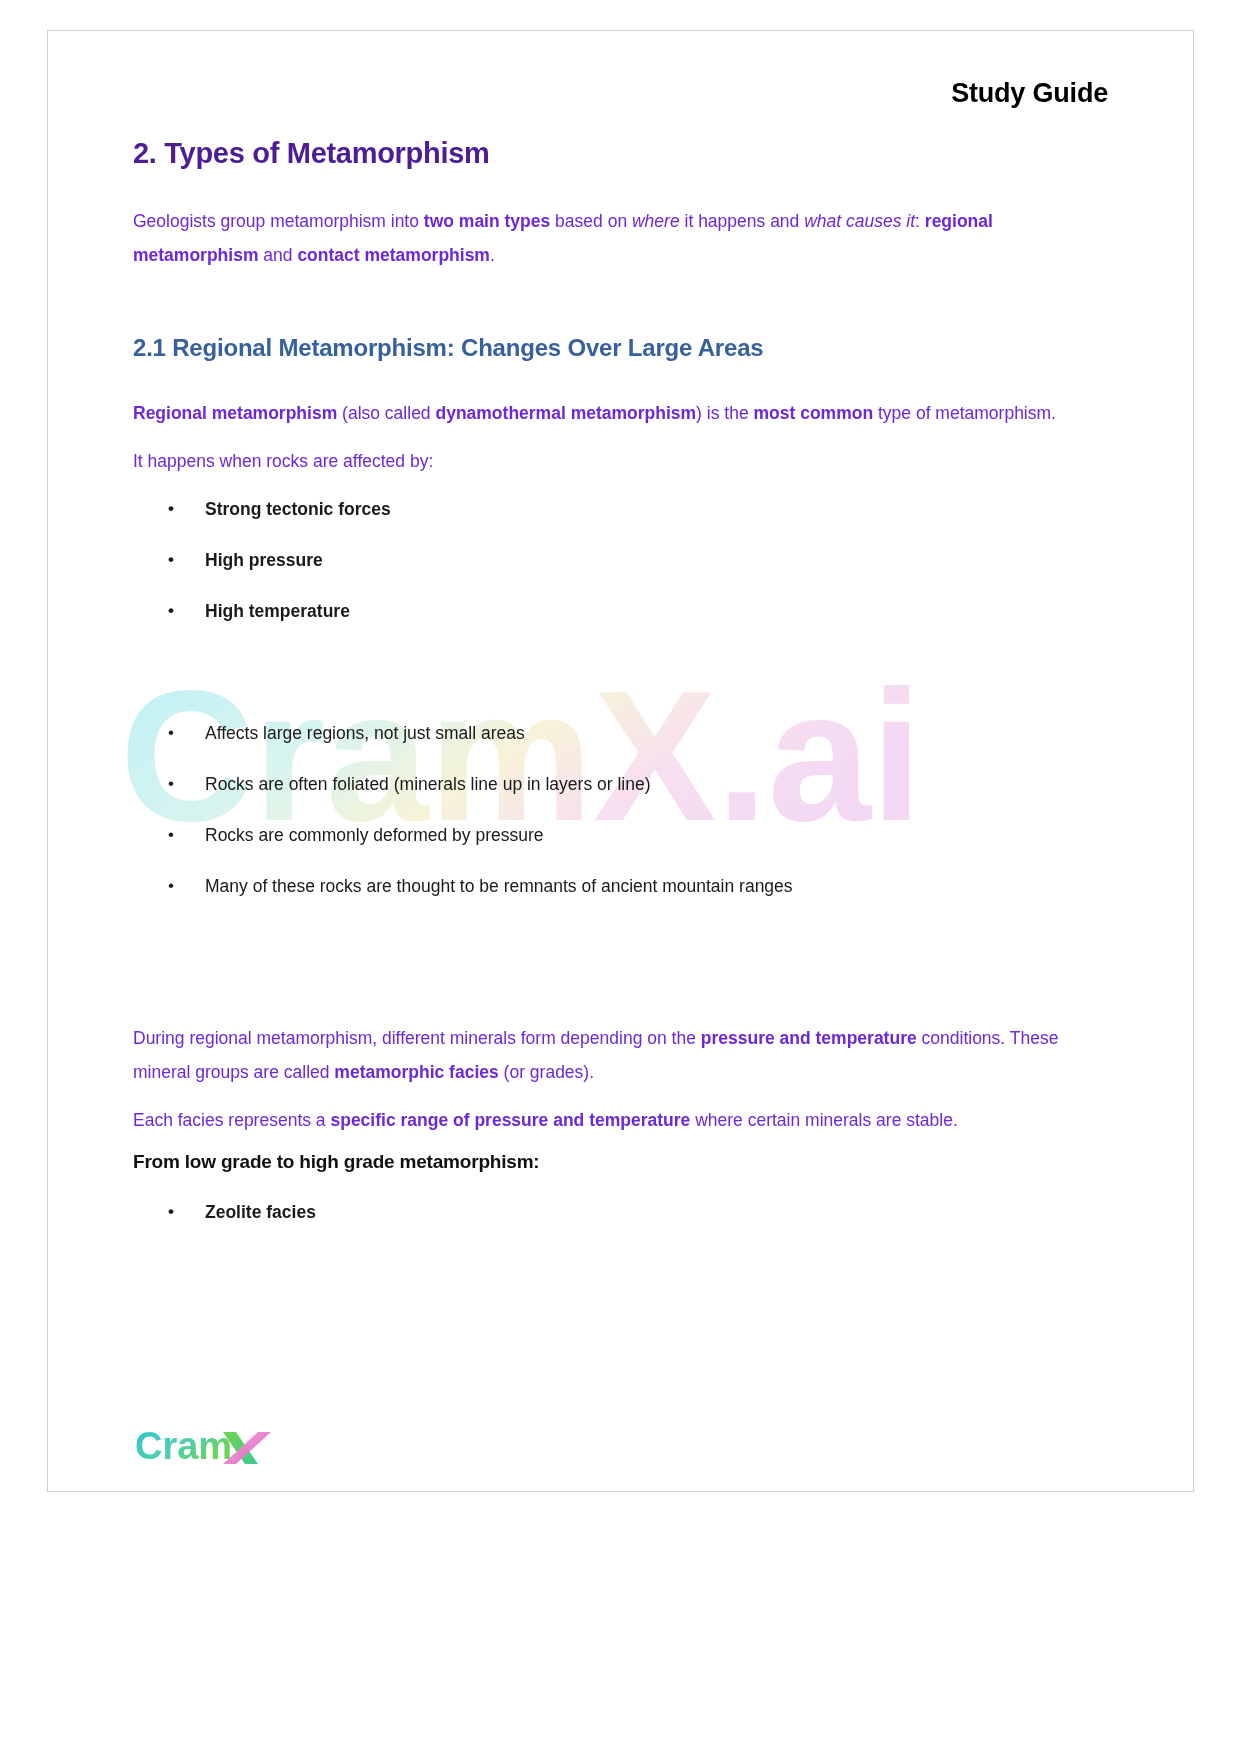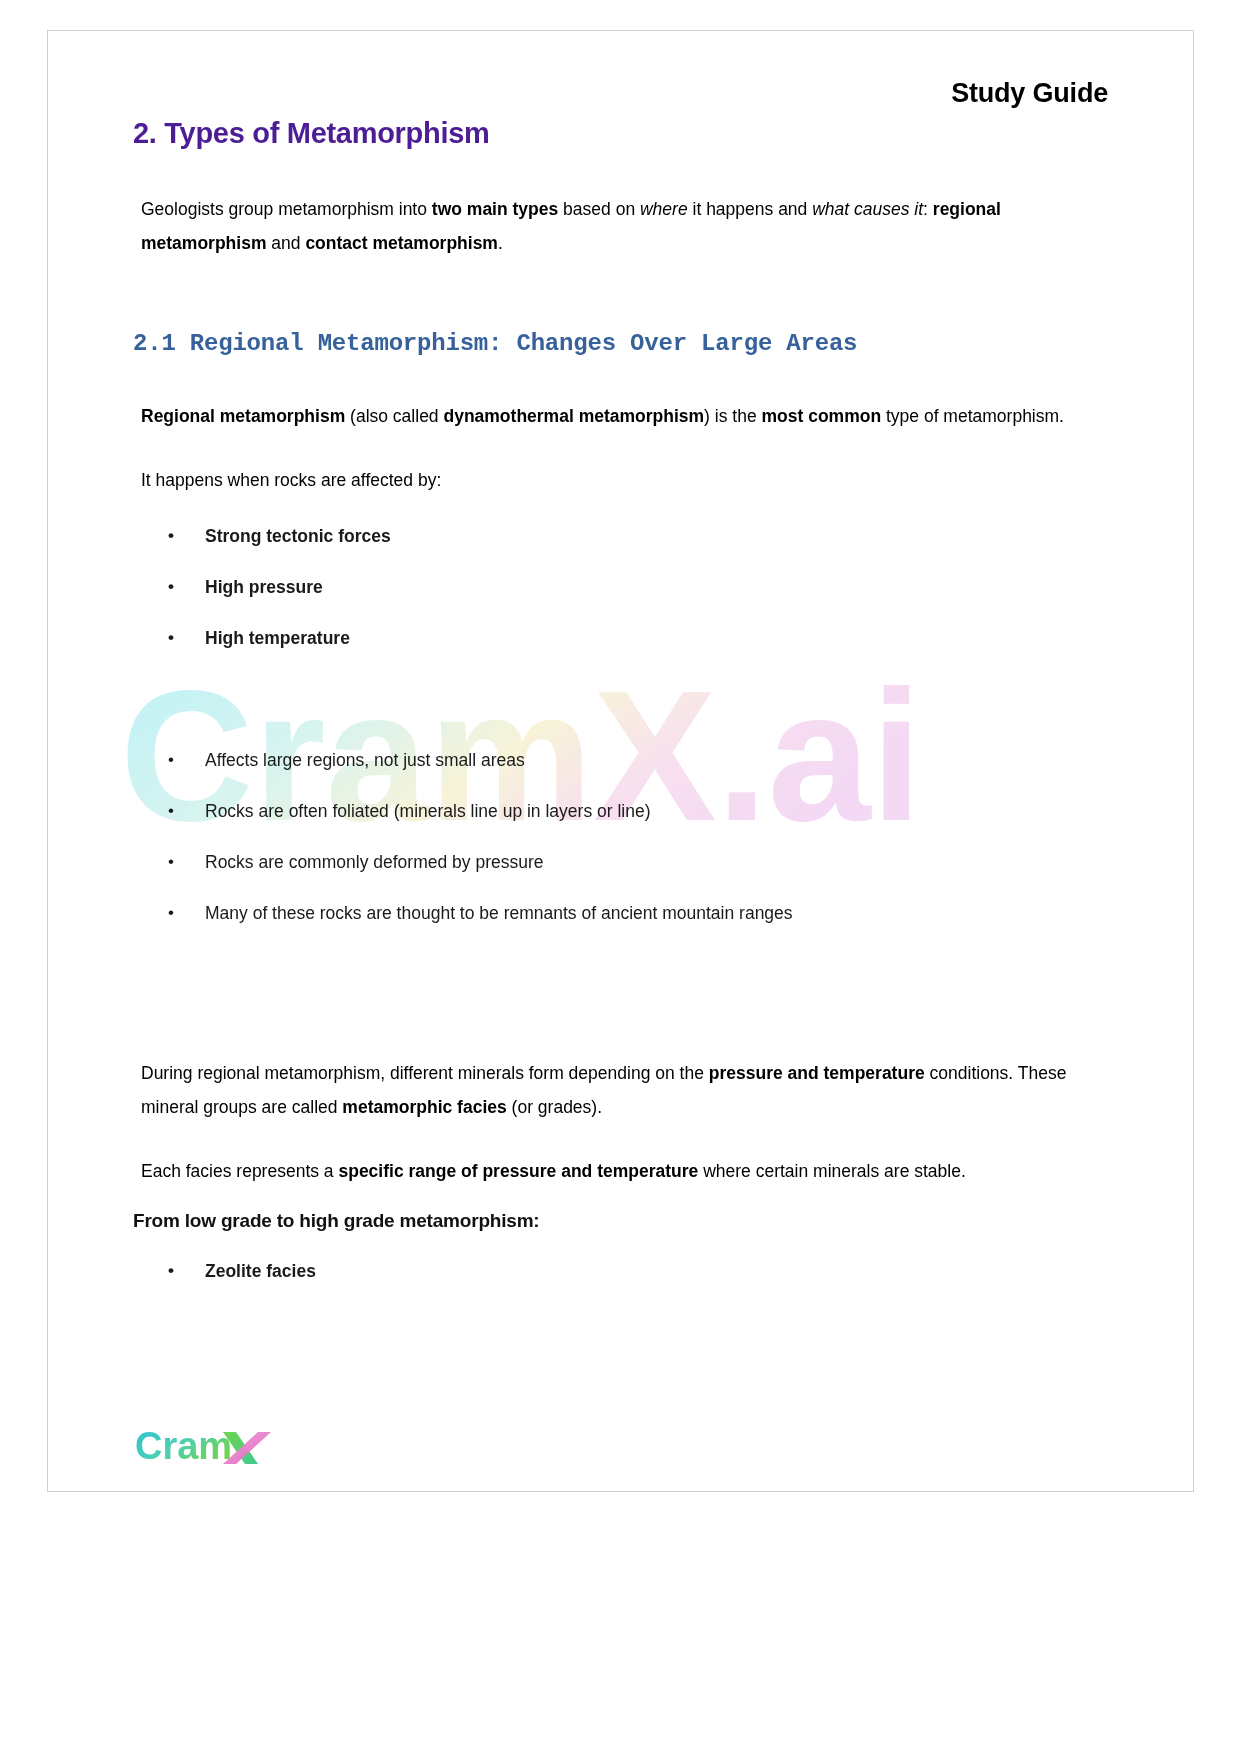--- a/index.html
+++ b/index.html
@@ -51,21 +51,21 @@
   }
   .watermark svg { display: block; width: 100%; height: 100%; }
 
   
   .doc-header {
     text-align: right;
     font-size: 27px;
     font-weight: bold;
     color: #000000;
     letter-spacing: -0.2px;
-    margin-bottom: 8px;
+    margin-bottom: 28px;
     position: relative;
     z-index: 3;
   }
 
   
   h1.sec-title {
     font-size: 29px;
     font-weight: bold;
     color: #4c1d95;
     letter-spacing: -0.3px;
@@ -76,39 +76,38 @@
   }
 
   h2.subsec-title {
     font-size: 24px;
     font-weight: bold;
     color: #36619b;
     letter-spacing: -0.2px;
     margin: 0;
     position: relative;
     z-index: 3;
-    font-family: Liberation Mono, monospace;
   }
 
   h3.minihead {
     font-size: 19px;
     font-weight: bold;
     color: #111111;
     letter-spacing: -0.2px;
     margin: 0;
     position: relative;
     z-index: 3;
   }
 
   
   p.body {
     font-size: 17.5px;
     line-height: 34px;
-    color: #000000;
-    margin: 8px;
+    color: #6d28d9;
+    margin: 0;
     position: relative;
     z-index: 3;
   }
   p.body b { font-weight: bold; }
   p.body i { font-style: italic; }
 
   
   ul.bullets {
     list-style: none;
     margin: 0;

